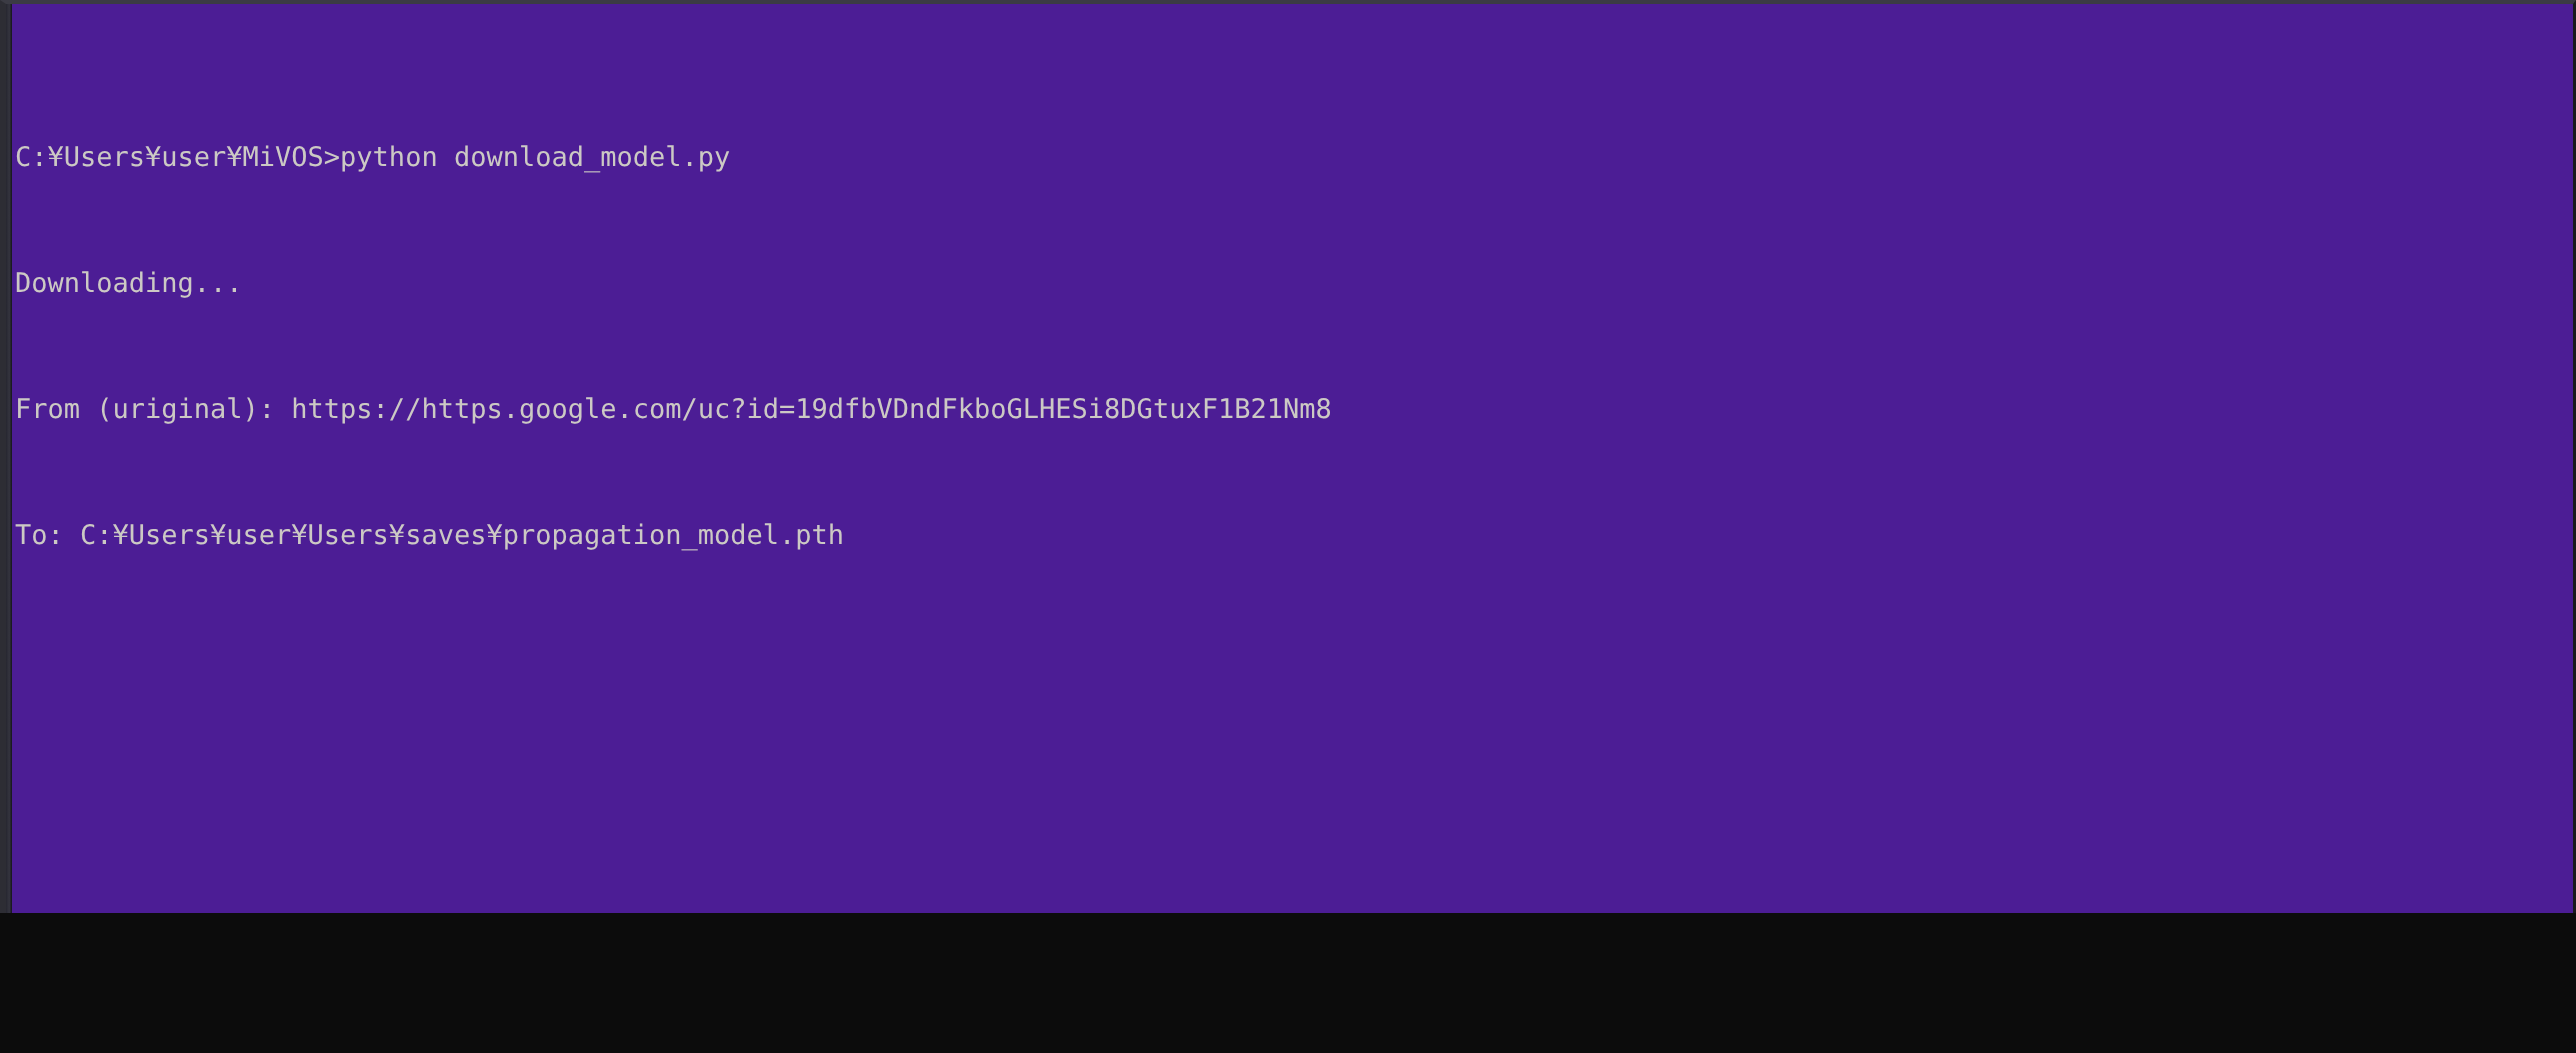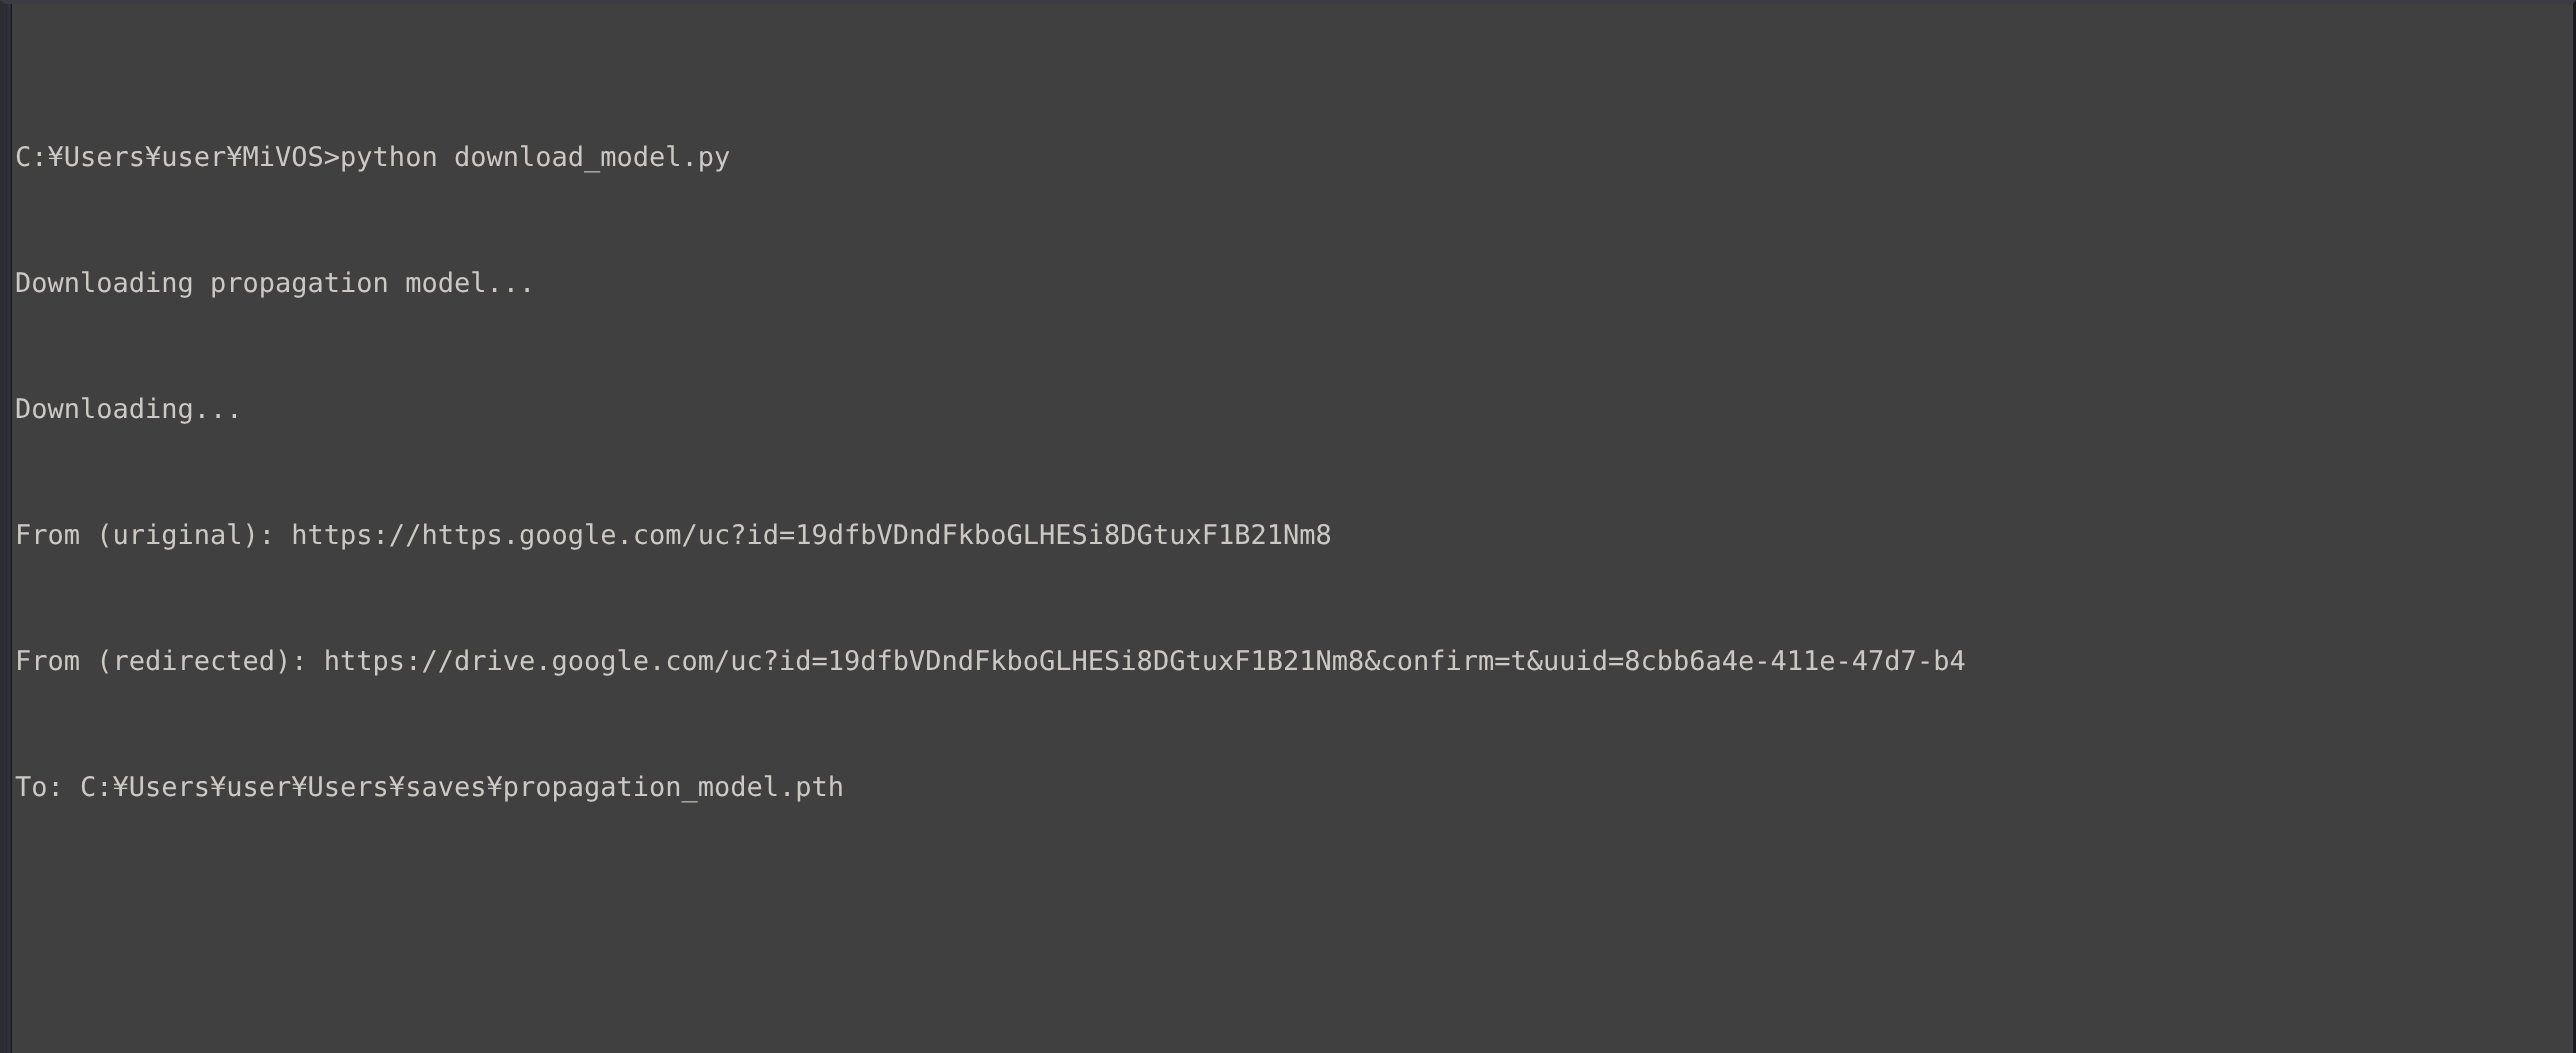--- a/index.html
+++ b/index.html
@@ -11,22 +11,22 @@
   body {
     width: 2576px;
     height: 1053px;
     overflow: hidden;
     font-family: "DejaVu Sans Mono", "Liberation Mono", monospace;
   }
 
   #terminal {
     position: relative;
     width: 2576px;
-    height: 1053px;
-    background: #404040;
+    height: 913px;
+    background: #4c1d95;
     box-sizing: border-box;
     border-left: 6.2px solid #2d2d34;
     border-top: 4.5px solid #3b3b44;
     border-right: 3.6px solid #1a1a1e;
     padding: 7.1px 0 0 9px;
   }
 
   
   #left-gutter {
     position: absolute;
@@ -55,24 +55,22 @@
 </style>
 </head>
 <body>
 
 <div id="terminal">
   <div id="left-gutter"></div>
 
   <div id="screen">
 
     <div class="line">C:¥Users¥user¥MiVOS&gt;python download_model.py</div>
-    <div class="line">Downloading propagation model...</div>
     <div class="line">Downloading...</div>
     <div class="line">From (uriginal): https://https.google.com/uc?id=19dfbVDndFkboGLHESi8DGtuxF1B21Nm8</div>
-    <div class="line">From (redirected): https://drive.google.com/uc?id=19dfbVDndFkboGLHESi8DGtuxF1B21Nm8&amp;confirm=t&amp;uuid=8cbb6a4e-411e-47d7-b4</div>
     <div class="line">To: C:¥Users¥user¥Users¥saves¥propagation_model.pth</div>
 
     
 
     
     
     
     
 
     

